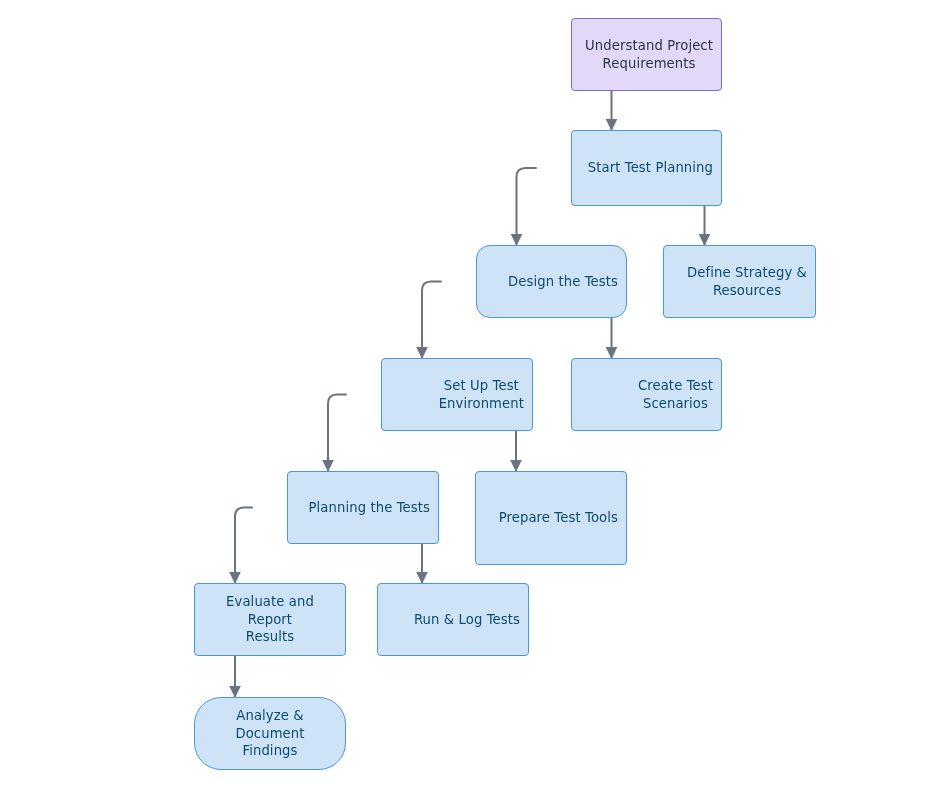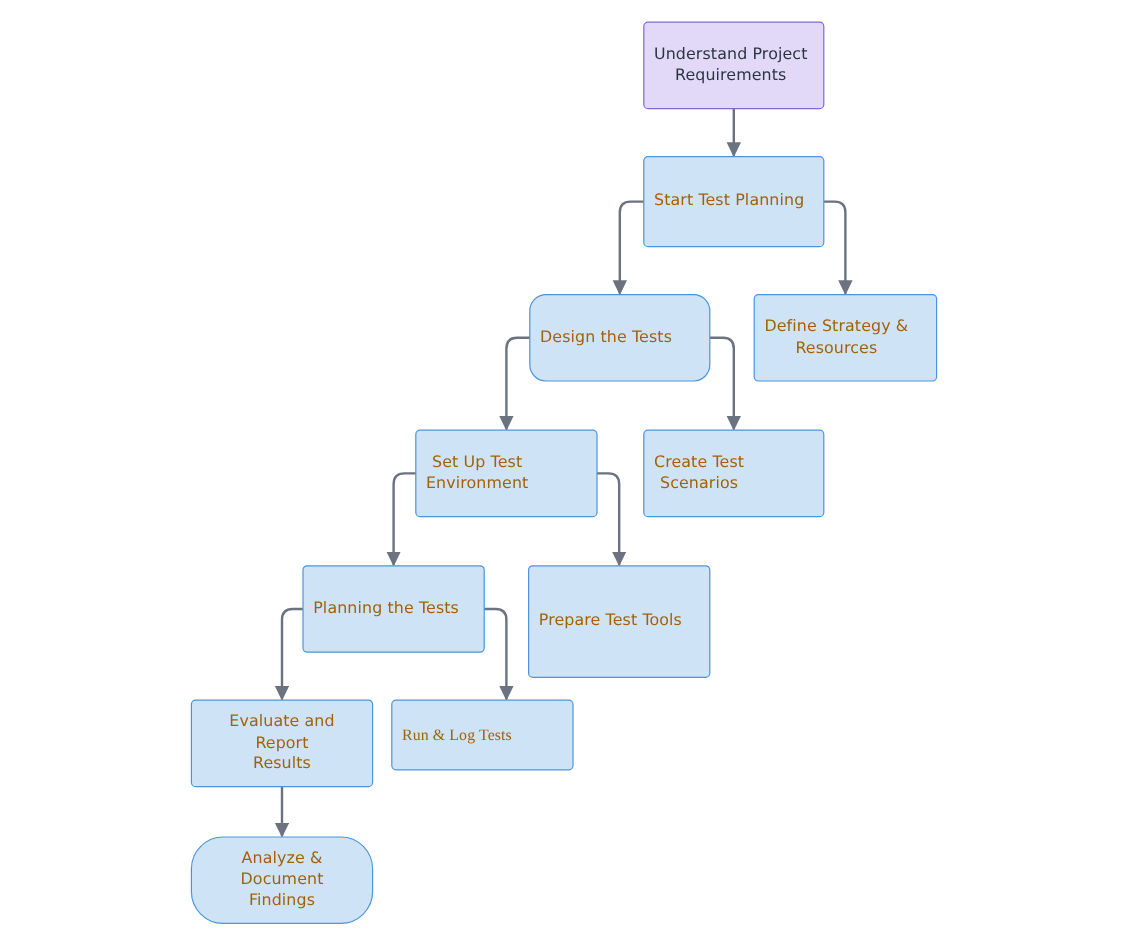--- a/index.html
+++ b/index.html
@@ -23,35 +23,36 @@
     top: 0;
     width: 940px;
     height: 788px;
     pointer-events: none;
   }
   .node {
     position: absolute;
     box-sizing: border-box;
     display: flex;
     align-items: center;
-    justify-content: flex-start;
+    justify-content: flex-end;
     text-align: center;
     border-radius: 4px;
     border-width: 1.6px;
     border-style: solid;
     font-size: 13.2px;
     line-height: 1.35;
     letter-spacing: 0.1px;
     padding: 2px 8px;
     white-space: pre-line;
+    margin-left: 35px;
   }
   .node.fill-blue {
     background: #cfe3f7;
     border-color: #4a95dd;
-    color: #a16207;
+    color: #0c4a6e;
   }
   .node.fill-purple {
     background: #e2d9f8;
     border-color: #8268d6;
     color: #2b3442;
   }
   .node-label {
     display: block;
     white-space: pre-line;
   }
@@ -85,17 +86,17 @@
       <div class="node fill-blue" style="left: 628px; top: 245px; width: 153px; height: 73px;"><span class="node-label">Define Strategy &amp;
 Resources</span></div>
       <div class="node fill-blue" style="left: 346px; top: 358px; width: 152px; height: 73px;"><span class="node-label">Set Up Test
 Environment</span></div>
       <div class="node fill-blue" style="left: 536px; top: 358px; width: 151px; height: 73px;"><span class="node-label">Create Test
 Scenarios</span></div>
       <div class="node fill-blue" style="left: 252px; top: 471px; width: 152px; height: 73px;"><span class="node-label">Planning the Tests</span></div>
       <div class="node fill-blue" style="left: 440px; top: 471px; width: 152px; height: 94px;"><span class="node-label">Prepare Test Tools</span></div>
       <div class="node fill-blue" style="left: 159px; top: 583px; width: 152px; height: 73px;"><span class="node-label">Evaluate and Report
 Results</span></div>
-      <div class="node fill-blue" style="left: 326px; top: 583px; width: 152px; height: 59px; font-family: Liberation Serif, serif;"><span class="node-label">Run &amp; Log Tests</span></div>
+      <div class="node fill-blue" style="left: 342px; top: 583px; width: 152px; height: 73px;"><span class="node-label">Run &amp; Log Tests</span></div>
       <div class="node fill-blue" style="left: 159px; top: 697px; width: 152px; height: 73px; border-radius: 27px;"><span class="node-label">Analyze &amp; Document
 Findings</span></div>
     </div>
 </div>
 
 </body></html>

